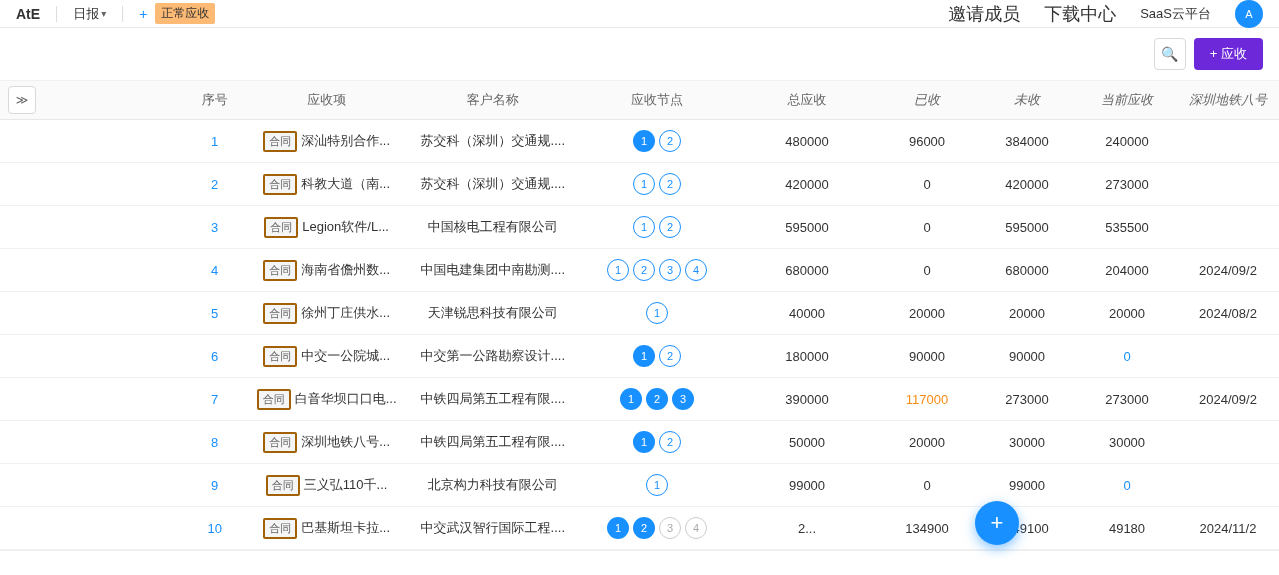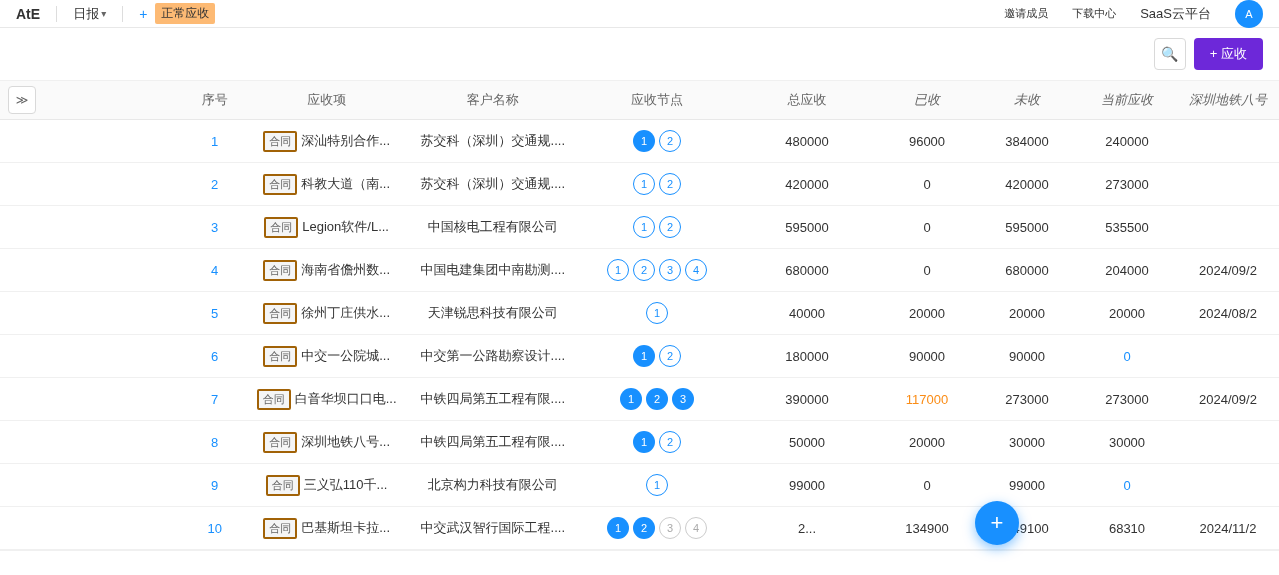--- a/index.html
+++ b/index.html
@@ -46,21 +46,21 @@
       background: #fdba74;
       border-radius: 2px;
       padding: 2px 6px;
     }
     .header-right {
       display: flex;
       align-items: center;
       gap: 24px;
     }
     .header-link {
-      font-size: 11px;
+      font-size: 18px;
       color: #333;
       cursor: pointer;
     }
     .header-saas {
       font-size: 13px;
       color: #333;
       cursor: pointer;
     }
     .header-avatar {
       width: 28px;
@@ -462,21 +462,21 @@
             <div class="nodes">
               <div class="node-circle node-filled">1</div>
               <div class="node-circle node-filled">2</div>
               <div class="node-circle node-gray">3</div>
               <div class="node-circle node-gray">4</div>
             </div>
           </td>
           <td>2...</td>
           <td>134900</td>
           <td>149100</td>
-          <td>68310</td>
+          <td>49180</td>
           <td>2024/11/2</td>
         </tr>
       </tbody>
   </table>
 </div>
 
 <div class="pagination">
   
   
   

